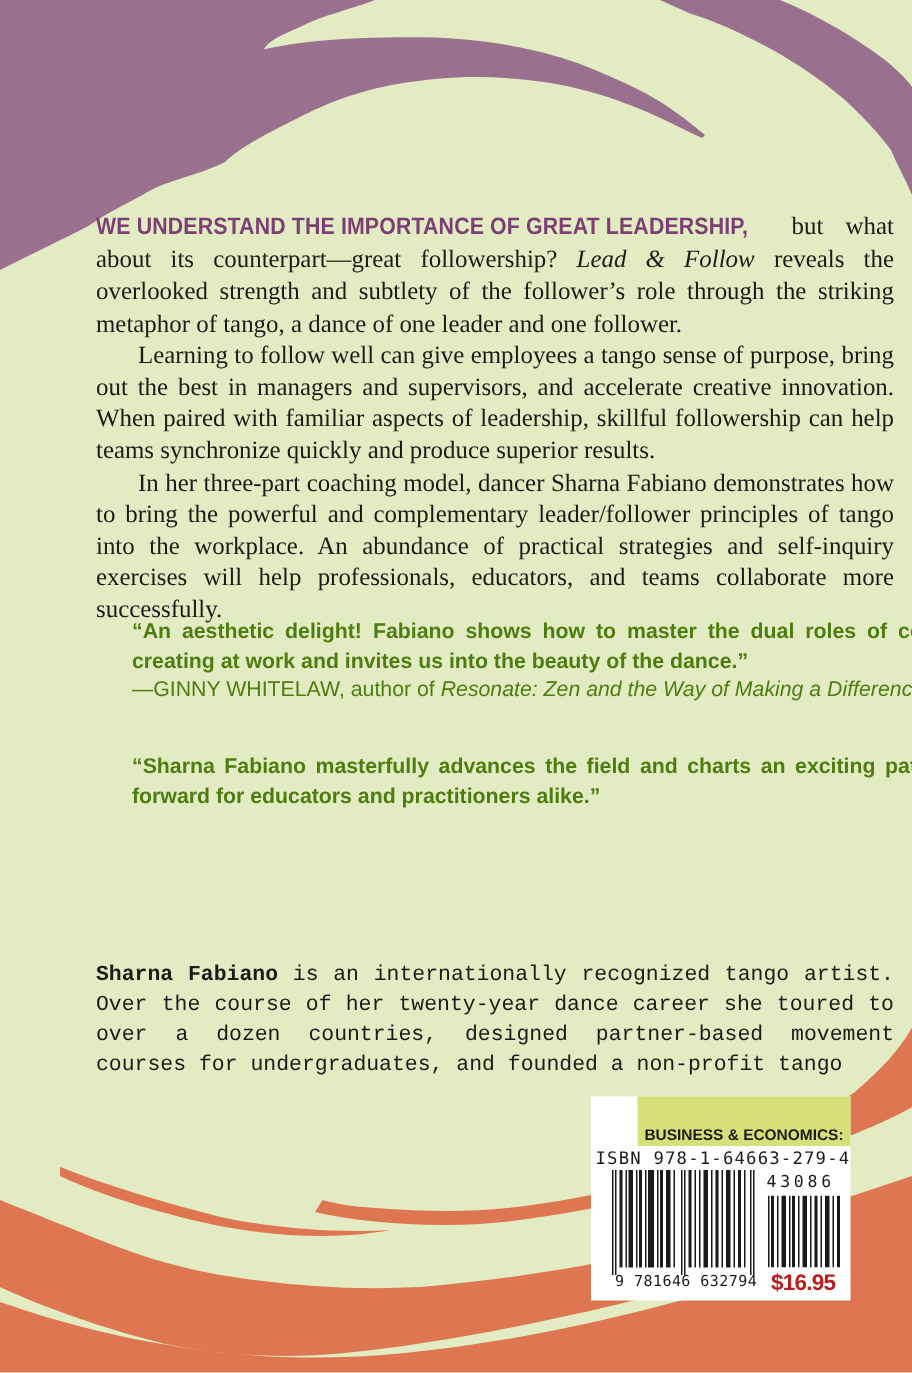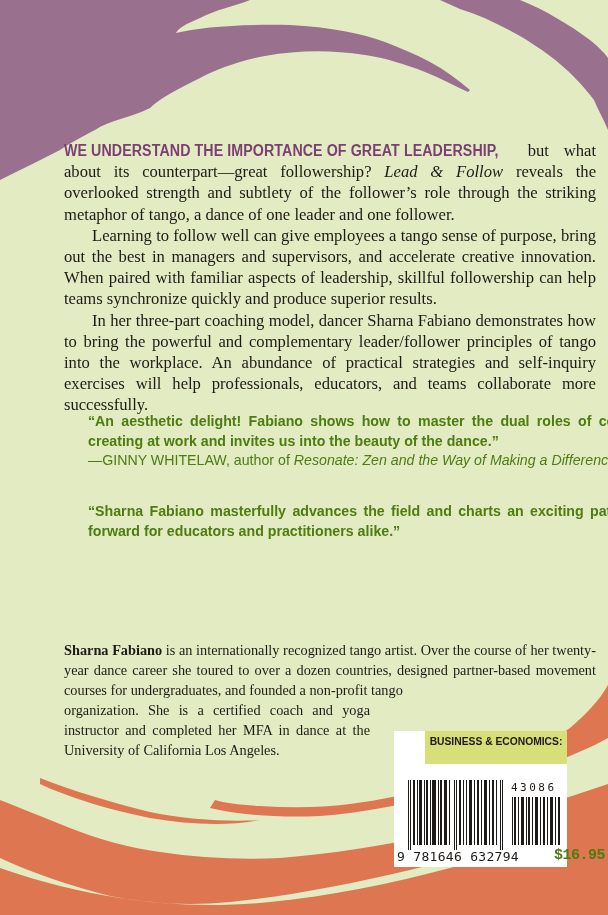--- a/index.html
+++ b/index.html
@@ -10,33 +10,33 @@
     color: #1e1a17; text-align: justify; }
   .blurb p { margin: 0; }
   .blurb p.indent { text-indent: 28px; }
   .lead { font-family: "Liberation Sans", "DejaVu Sans", sans-serif; font-weight: bold; color: #7b3f73;
     font-size: 15.8px; letter-spacing: 0.1px; transform: scaleX(0.9); display: inline-block; transform-origin: left; margin-right: -34px; }
   .quote { position: absolute; left: 64px; width: 532px;
     font-family: "Liberation Sans", "DejaVu Sans", sans-serif; font-size: 14.2px; line-height: 19.7px; color: #4d7c0f; text-align: justify; margin-left: 24px; }
   .quote .q { font-weight: bold; }
   .quote .attr { font-weight: normal; }
   .bio { position: absolute; left: 64px; top: 640px; width: 532px;
-    font-family: Liberation Serif, serif; font-size: 14.3px; line-height: 20px; color: #1e1a17; text-align: justify; }
+    font-family: Liberation Mono, monospace; font-size: 14.3px; line-height: 20px; color: #1e1a17; text-align: justify; }
   .bio .name { font-weight: bold; }
   .bio .narrow { width: 306px; text-align: justify; }
   .barcode-box { position: absolute; left: 394px; top: 731px; width: 173px; height: 136px; background: #ffffff; }
   .category { background: #d6df78; height: 33px; text-align: center; font-family: "Liberation Sans", "DejaVu Sans", sans-serif;
-    font-weight: bold; font-size: 10.3px; line-height: 13px; color: #1e1a17; padding-top: 4px; box-sizing: border-box; margin-left: 31px; }
+    font-weight: bold; font-size: 10.3px; line-height: 13px; color: #1e1a17; padding-top: 20px; box-sizing: border-box; margin-left: 31px; }
   .isbn { font-family: "DejaVu Sans Mono", "Liberation Mono", monospace; font-size: 11.5px; letter-spacing: 0.8px;
     color: #1e1a17; padding-left: 3px; line-height: 14px; margin-top: 1px; }
   .bars { position: absolute; left: 14px; top: 49px; }
   .bars2 { position: absolute; left: 118px; top: 66px; }
   .code5 { position: absolute; left: 117px; top: 50px; font-family: "DejaVu Sans Mono", monospace; font-size: 11px; letter-spacing: 2.5px; color: #1e1a17; }
-  .ean { position: absolute; left: 3px; top: 118px; font-family: "DejaVu Sans Mono", monospace; font-size: 13px; color: #1e1a17; letter-spacing: 0.3px; background: transparent; text-align: center; }
-  .price { position: absolute; left: 120px; top: 116px; font-family: Liberation Mono, monospace; font-weight: bold; font-size: 15px; letter-spacing: -0.5px; color: #4d7c0f; margin-left: 40px; }
+  .ean { position: absolute; left: 16px; top: 118px; font-family: "DejaVu Sans Mono", monospace; font-size: 10px; color: #1e1a17; letter-spacing: 0.3px; background: transparent; text-align: center; }
+  .price { position: absolute; left: 120px; top: 116px; font-family: Liberation Sans, sans-serif; font-weight: bold; font-size: 15px; letter-spacing: -0.5px; color: #b91c1c; }
   i { font-style: italic; }
 </style>
 </head>
 <body>
 
 <svg class="bg" viewBox="0 0 608 915" xmlns="http://www.w3.org/2000/svg">
 
   <path fill="#9a708f" d="M0,0 L250,0 C235,6 215,10 200,18 C186,24 178,28 176,33 C200,27 240,24 290,25 C330,27 360,33 385,42 C400,48 415,54 430,62 C445,70 458,80 470,90 L468,92 C455,86 440,78 425,72 C405,64 385,58 365,55 C330,50 300,50 265,56 C240,60 215,70 200,78 C180,88 160,98 150,108 C130,118 110,120 95,130 C80,138 70,143 60,150 C45,158 30,165 14,173 L0,180 Z"></path>
   <path fill="#9a708f" d="M440,0 L520,0 C545,10 570,25 590,40 C600,48 606,55 608,58 L608,130 C604,120 598,110 594,100 C588,92 582,85 575,78 C560,62 540,48 520,36 C500,25 480,15 460,9 Z"></path>
 
@@ -57,27 +57,27 @@
   <div class="q">“An aesthetic delight! Fabiano shows how to master the dual roles of co-creating at work and invites us into the beauty of the dance.”</div>
   <div class="attr"><span>—GINNY WHITELAW, author of </span><i>Resonate: Zen and the Way of Making a Difference</i></div>
 </div>
 
 <div class="quote" style="top:502px;">
   <div class="q">“Sharna Fabiano masterfully advances the field and charts an exciting path forward for educators and practitioners alike.”</div>
 </div>
 
 <div class="bio">
   <div><span class="name">Sharna Fabiano</span><span> is an internationally recognized tango artist. Over the course of her twenty-year dance career she toured to over a dozen countries, designed partner-based movement courses for undergraduates, and founded a non-profit tango</span></div>
-  <div class="narrow">organization. She is a certified coach and yoga instructor and completed her MFA in dance at the University of California Los Angeles.</div>
 </div>
 
 <div class="barcode-box">
   <div class="category">
     <div>BUSINESS &amp; ECONOMICS:</div>
   </div>
+  <div class="isbn">ISBN 978-1-64663-279-4</div>
   <svg class="bars" width="100" height="70" viewBox="0 0 100 70">
     <g fill="#1e1a17">
       <rect x="0" y="0" width="1" height="70"></rect>
         <rect x="2" y="0" width="1" height="70"></rect>
       <rect x="5" y="0" width="2" height="65"></rect>
         <rect x="9" y="0" width="1" height="65"></rect>
         <rect x="11" y="0" width="3" height="65"></rect>
       <rect x="16" y="0" width="1" height="65"></rect>
         <rect x="18" y="0" width="2" height="65"></rect>
         <rect x="22" y="0" width="1" height="65"></rect>

